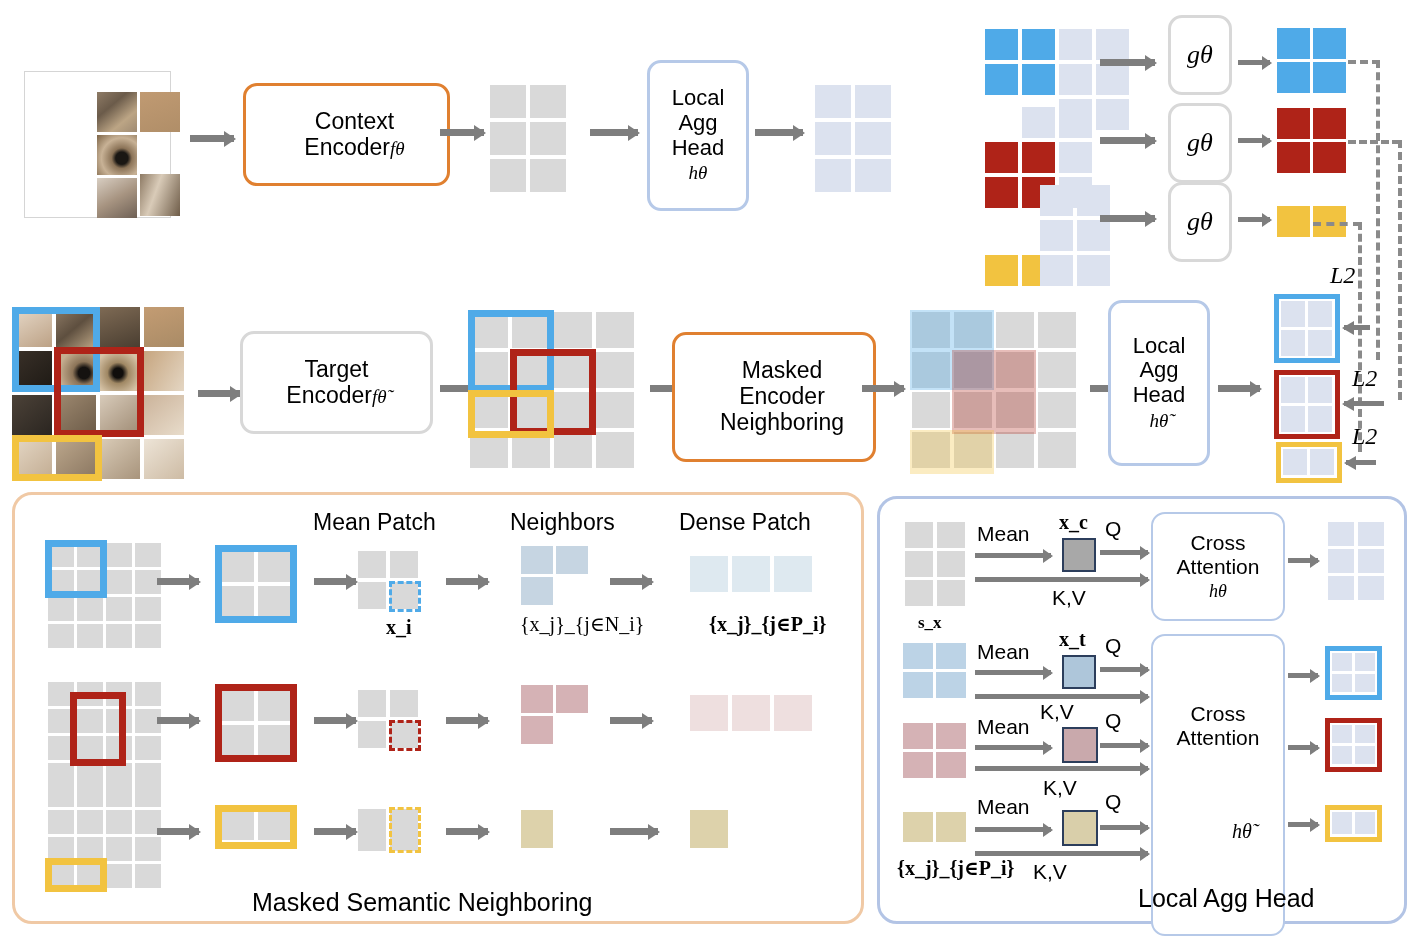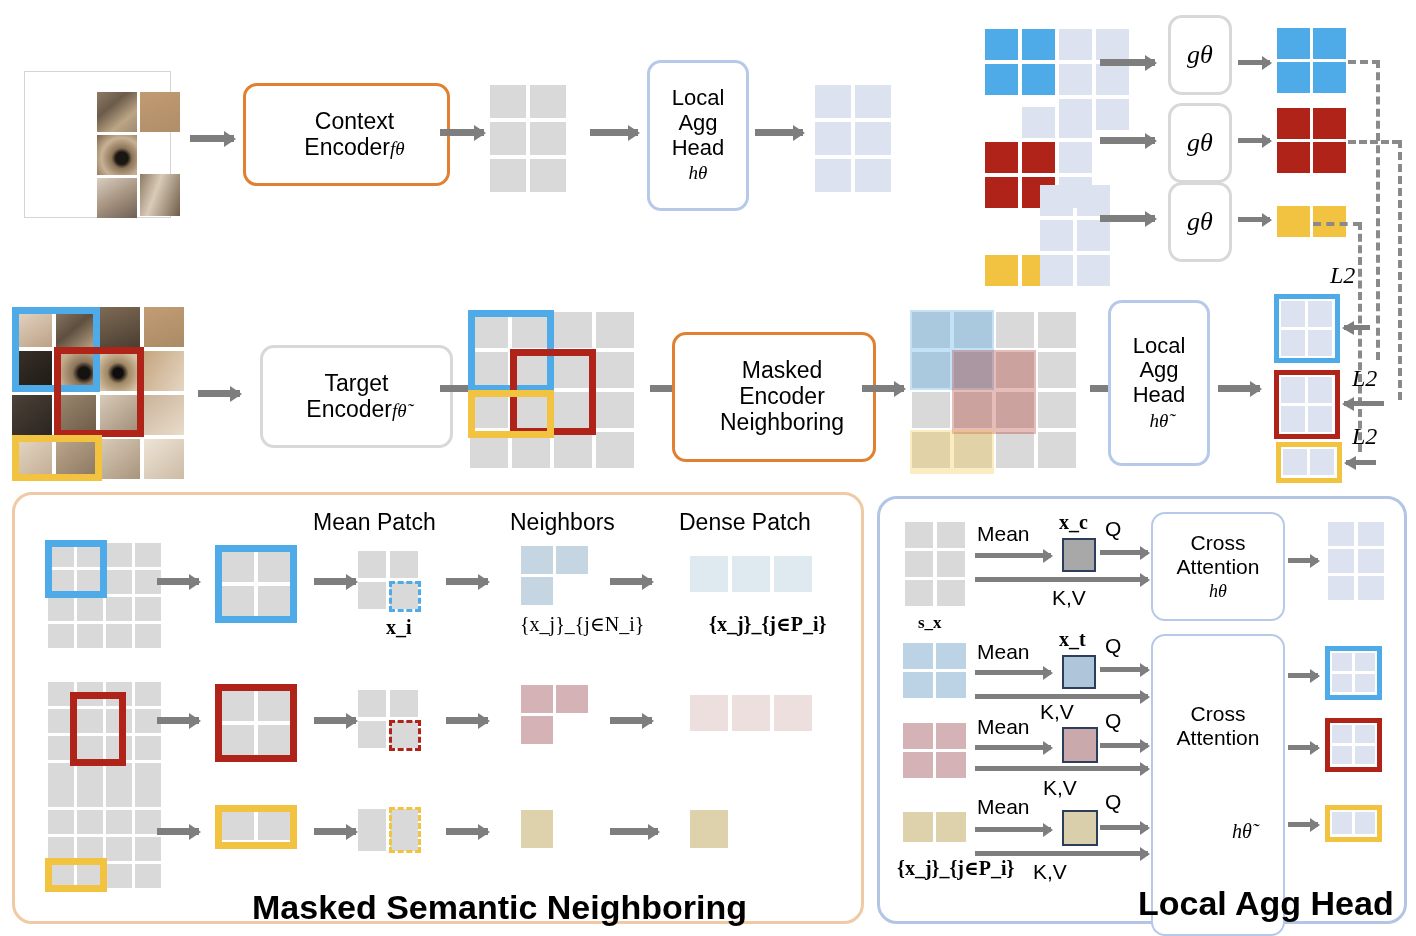--- a/index.html
+++ b/index.html
@@ -61,21 +61,21 @@
   .ov.yel{background:rgba(242,195,64,.32);}
 
   
   .dline{position:absolute;border-left:4px dashed #8A8A8A;}
   .dlineh{position:absolute;border-top:4px dashed #8A8A8A;}
 
   
   .panel{position:absolute;border-radius:20px;box-sizing:border-box;background:#fff;}
   .panel.peach{border:3px solid #F0C9A5;}
   .panel.lblue{border:3px solid #B3C4E5;}
-  .paneltitle{position:absolute;font-weight:bold;font-size:34px;}
+  .paneltitle{position:absolute;font-weight:normal;font-size:25px;}
 
   .colhdr{position:absolute;font-size:23px;}
   .mathlbl{position:absolute;font-family:"Liberation Serif","DejaVu Serif",serif;
            font-size:20px;}
   .smalltxt{position:absolute;font-size:21px;}
 
   
   .catcell{position:absolute;background-repeat:no-repeat;background-size:cover;}
   .imgframe{position:absolute;border:1.5px solid #D5D5D5;background:#fff;}
 </style>
@@ -228,21 +228,21 @@
   <div class="catcell" style="left:44px;top:132px;width:40px;height:40px;background:linear-gradient(140deg,#BCA78C,#8A7660);"></div>
   <div class="catcell" style="left:88px;top:132px;width:40px;height:40px;background:linear-gradient(140deg,#D9CBB7,#A8947C);"></div>
   <div class="catcell" style="left:132px;top:132px;width:40px;height:40px;background:linear-gradient(140deg,#EDE4D7,#CDBBA4);"></div>
 </div>
 <div class="ol blue" style="left:12px;top:307px;width:88px;height:85px;"></div>
 <div class="ol red" style="left:54px;top:347px;width:90px;height:90px;"></div>
 <div class="ol yel" style="left:12px;top:435px;width:90px;height:46px;"></div>
 
 <div class="arrow" style="left:198px;top:390px;width:42px;"></div>
 
-<div class="procbox grey" style="left:240px;top:345px;width:187px;height:97px;margin-left:20px;">
+<div class="procbox grey" style="left:240px;top:331px;width:187px;height:97px;">
   <div class="lbl">
     <span>Target</span><br>
     <span>Encoder</span><span class="sub" style="font-size:19px;">fθ̃</span>
   </div>
 </div>
 
 <div class="arrow" style="left:440px;top:385px;width:44px;"></div>
 
 <div class="gridwrap" style="left:470px;top:312px;">
   <div class="cell cgrey" style="left:0;top:0;width:38px;height:36px;"></div>

